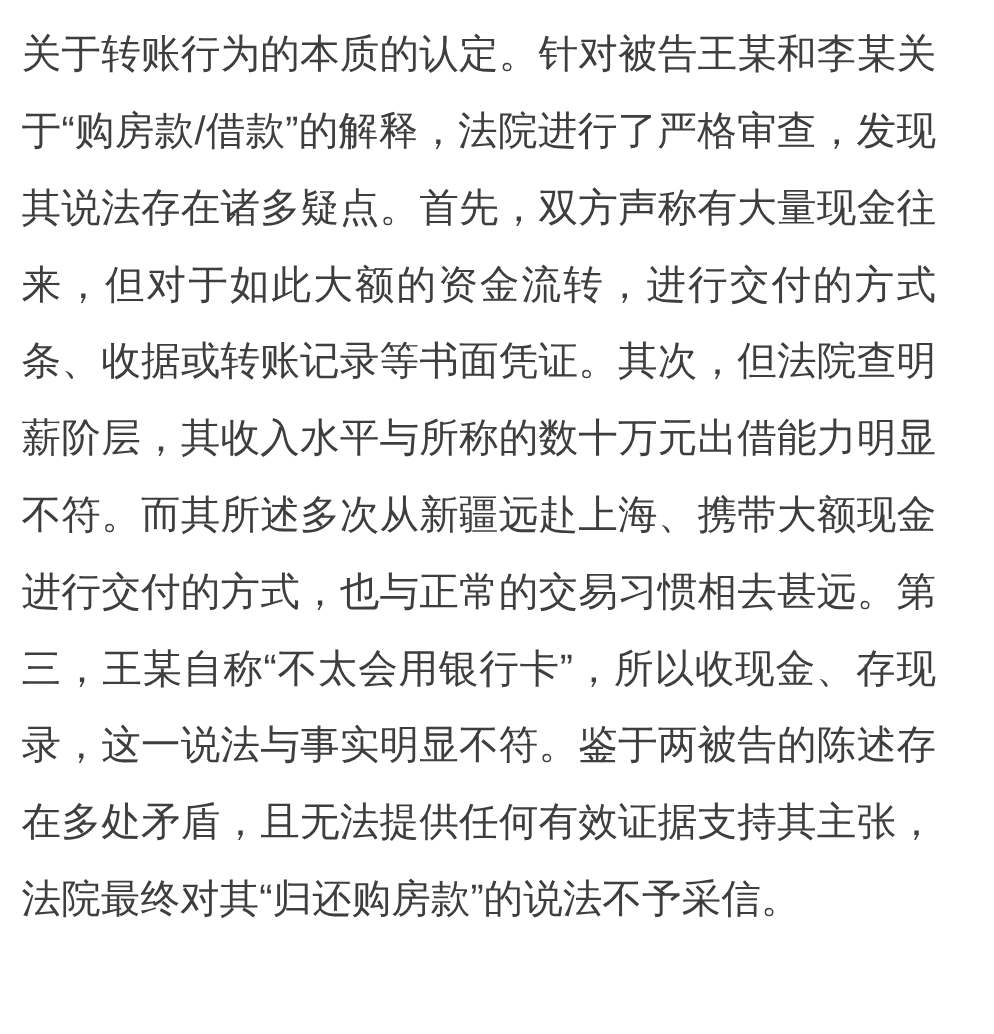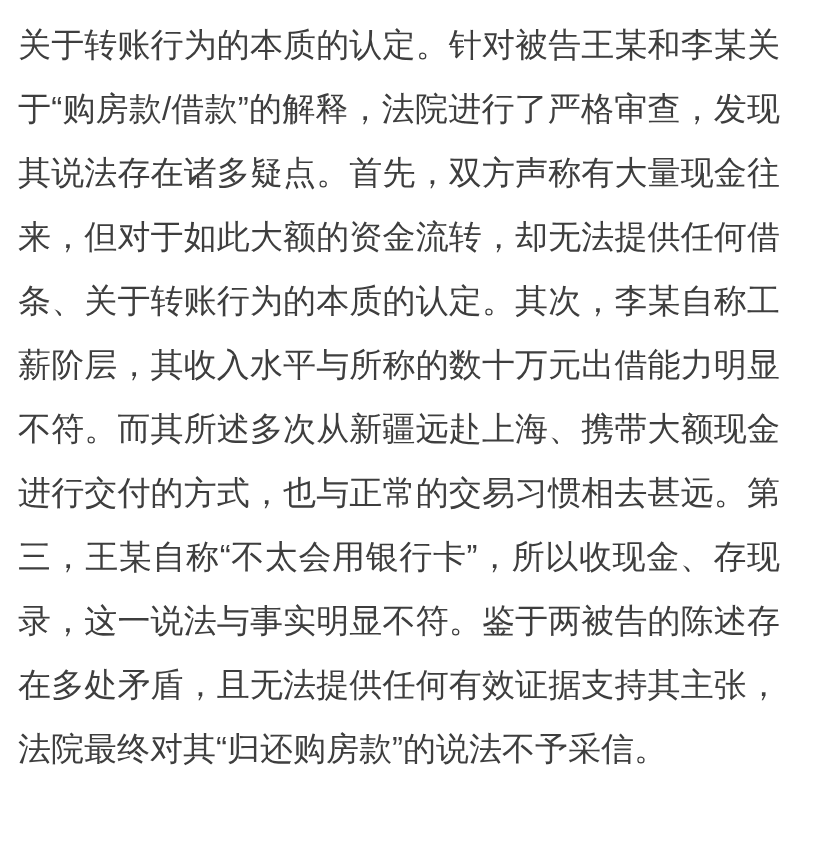--- a/index.html
+++ b/index.html
@@ -42,22 +42,22 @@
   }
 </style>
 </head>
 <body>
 
 <div class="page">
   <div class="paragraph">
       <div class="para-line">关于转账行为的本质的认定。针对被告王某和李某关</div>
       <div class="para-line">于“购房款/借款”的解释，法院进行了严格审查，发现</div>
       <div class="para-line">其说法存在诸多疑点。首先，双方声称有大量现金往</div>
-      <div class="para-line">来，但对于如此大额的资金流转，却无法提供任何借</div>
-      <div class="para-line">条、关于转账行为的本质的认定。其次，李某自称工</div>
+      <div class="para-line">来，但对于如此大额的资金流转，进行交付的方式</div>
+      <div class="para-line">条、收据或转账记录等书面凭证。其次，但法院查明</div>
       <div class="para-line">薪阶层，其收入水平与所称的数十万元出借能力明显</div>
       <div class="para-line">不符。而其所述多次从新疆远赴上海、携带大额现金</div>
       <div class="para-line">进行交付的方式，也与正常的交易习惯相去甚远。第</div>
       <div class="para-line">三，王某自称“不太会用银行卡”，所以收现金、存现</div>
       <div class="para-line">录，这一说法与事实明显不符。鉴于两被告的陈述存</div>
       <div class="para-line">在多处矛盾，且无法提供任何有效证据支持其主张，</div>
       <div class="para-line last">法院最终对其“归还购房款”的说法不予采信。</div>
     </div>
 </div>
 

